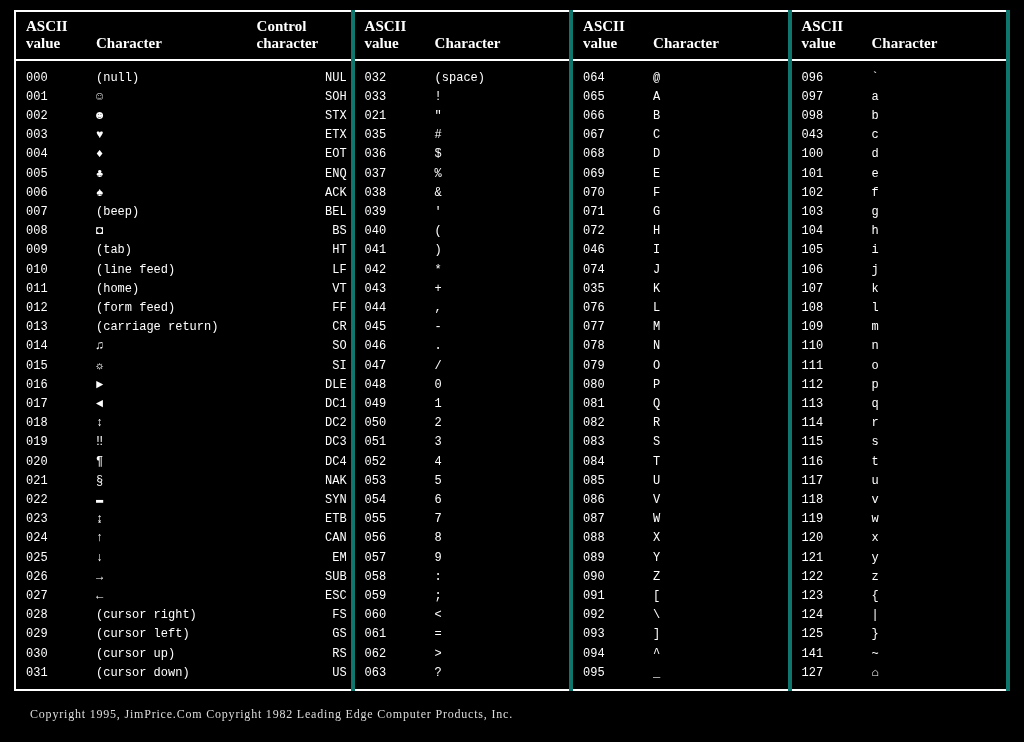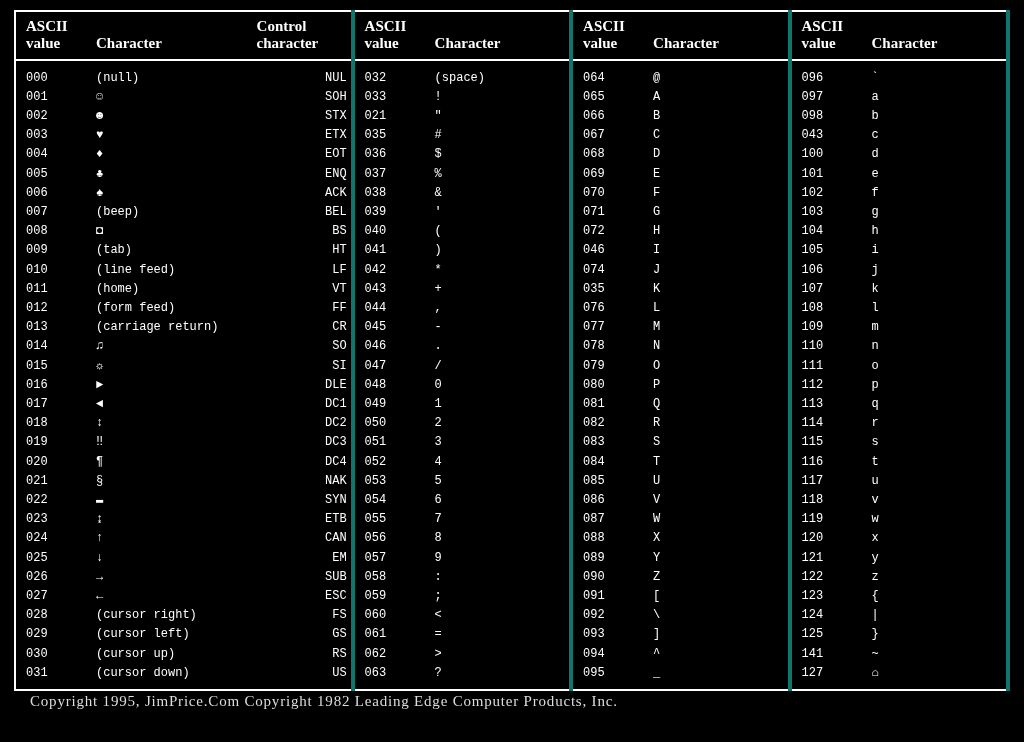--- a/index.html
+++ b/index.html
@@ -46,24 +46,24 @@
     font-family: Liberation Mono, monospace;
   }
   .row {
     display: flex;
     white-space: nowrap;
   }
   .row .c-val { width: 58px; }
   .row .c-char { flex: 1; padding-left: 12px; }
   .row .c-cc { width: 90px; text-align: right; }
   .copyright {
-    font-size: 15px;
+    font-size: 12px;
     letter-spacing: 0.8px;
     color: #ddd;
-    padding: 2px 0 0 16px;
+    padding: 16px 0 0 16px;
   }
 </style>
 </head>
 <body>
 
 <div class="page">
   <table class="outer">
     <colgroup>
       <col style="width:34%">
       <col style="width:22%">

